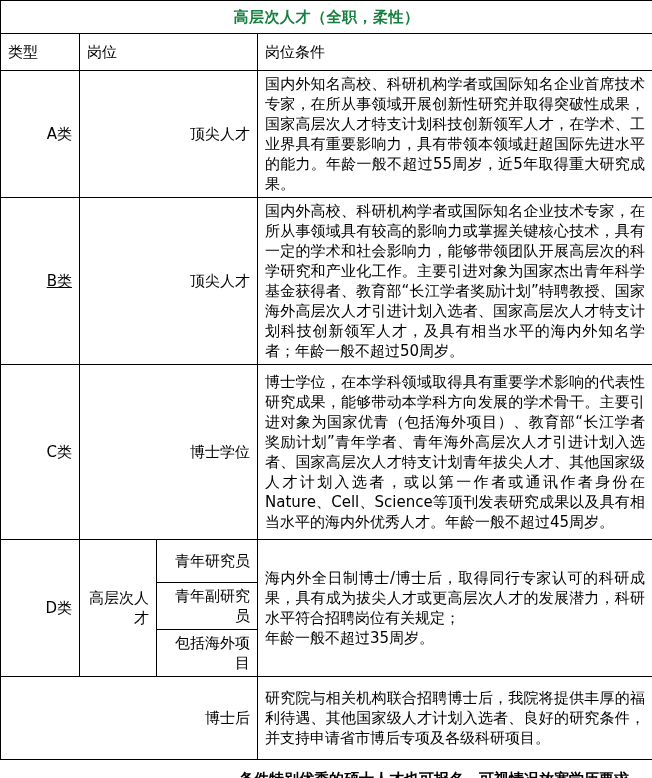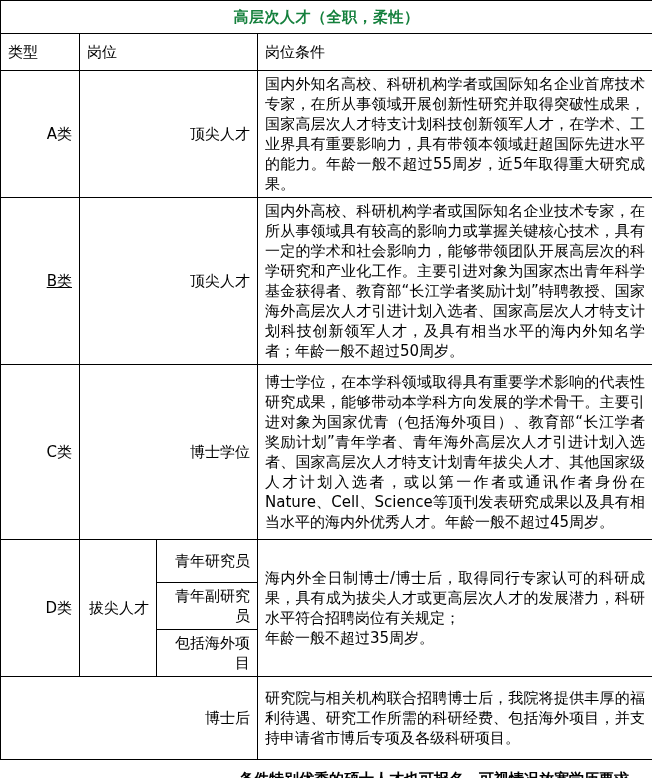--- a/index.html
+++ b/index.html
@@ -96,36 +96,36 @@
       </tr>
 
       <tr>
         <td class="center h-c">C类</td>
         <td colspan="2" class="center">博士学位</td>
         <td class="req">博士学位，在本学科领域取得具有重要学术影响的代表性研究成果，能够带动本学科方向发展的学术骨干。主要引进对象为国家优青（包括海外项目）、教育部“长江学者奖励计划”青年学者、青年海外高层次人才引进计划入选者、国家高层次人才特支计划青年拔尖人才、其他国家级人才计划入选者，或以第一作者或通讯作者身份在Nature、Cell、Science等顶刊发表研究成果以及具有相当水平的海内外优秀人才。年龄一般不超过45周岁。</td>
       </tr>
 
       <tr>
         <td rowspan="3" class="center">D类</td>
-        <td rowspan="3" class="center">拔尖人才</td>
+        <td rowspan="3" class="center">高层次人才</td>
         <td class="center h-sub">青年研究员</td>
         <td rowspan="3" class="req">
           <div>海内外全日制博士/博士后，取得同行专家认可的科研成果，具有成为拔尖人才或更高层次人才的发展潜力，科研水平符合招聘岗位有关规定；</div>
           <div>年龄一般不超过35周岁。</div>
         </td>
       </tr>
       <tr>
         <td class="center h-sub">青年副研究员</td>
       </tr>
       <tr>
         <td class="center h-sub">包括海外项目</td>
       </tr>
 
       <tr>
         <td colspan="3" class="center h-post">博士后</td>
-        <td class="req">研究院与相关机构联合招聘博士后，我院将提供丰厚的福利待遇、研究工作所需的科研经费、包括海外项目，并支持申请省市博后专项及各级科研项目。</td>
+        <td class="req">研究院与相关机构联合招聘博士后，我院将提供丰厚的福利待遇、其他国家级人才计划入选者、良好的研究条件，并支持申请省市博后专项及各级科研项目。</td>
       </tr>
     </tbody>
   </table>
 
   <div class="footer-note">条件特别优秀的硕士人才也可报名，可视情况放宽学历要求。</div>
 
 </div>
 
 </body></html>

